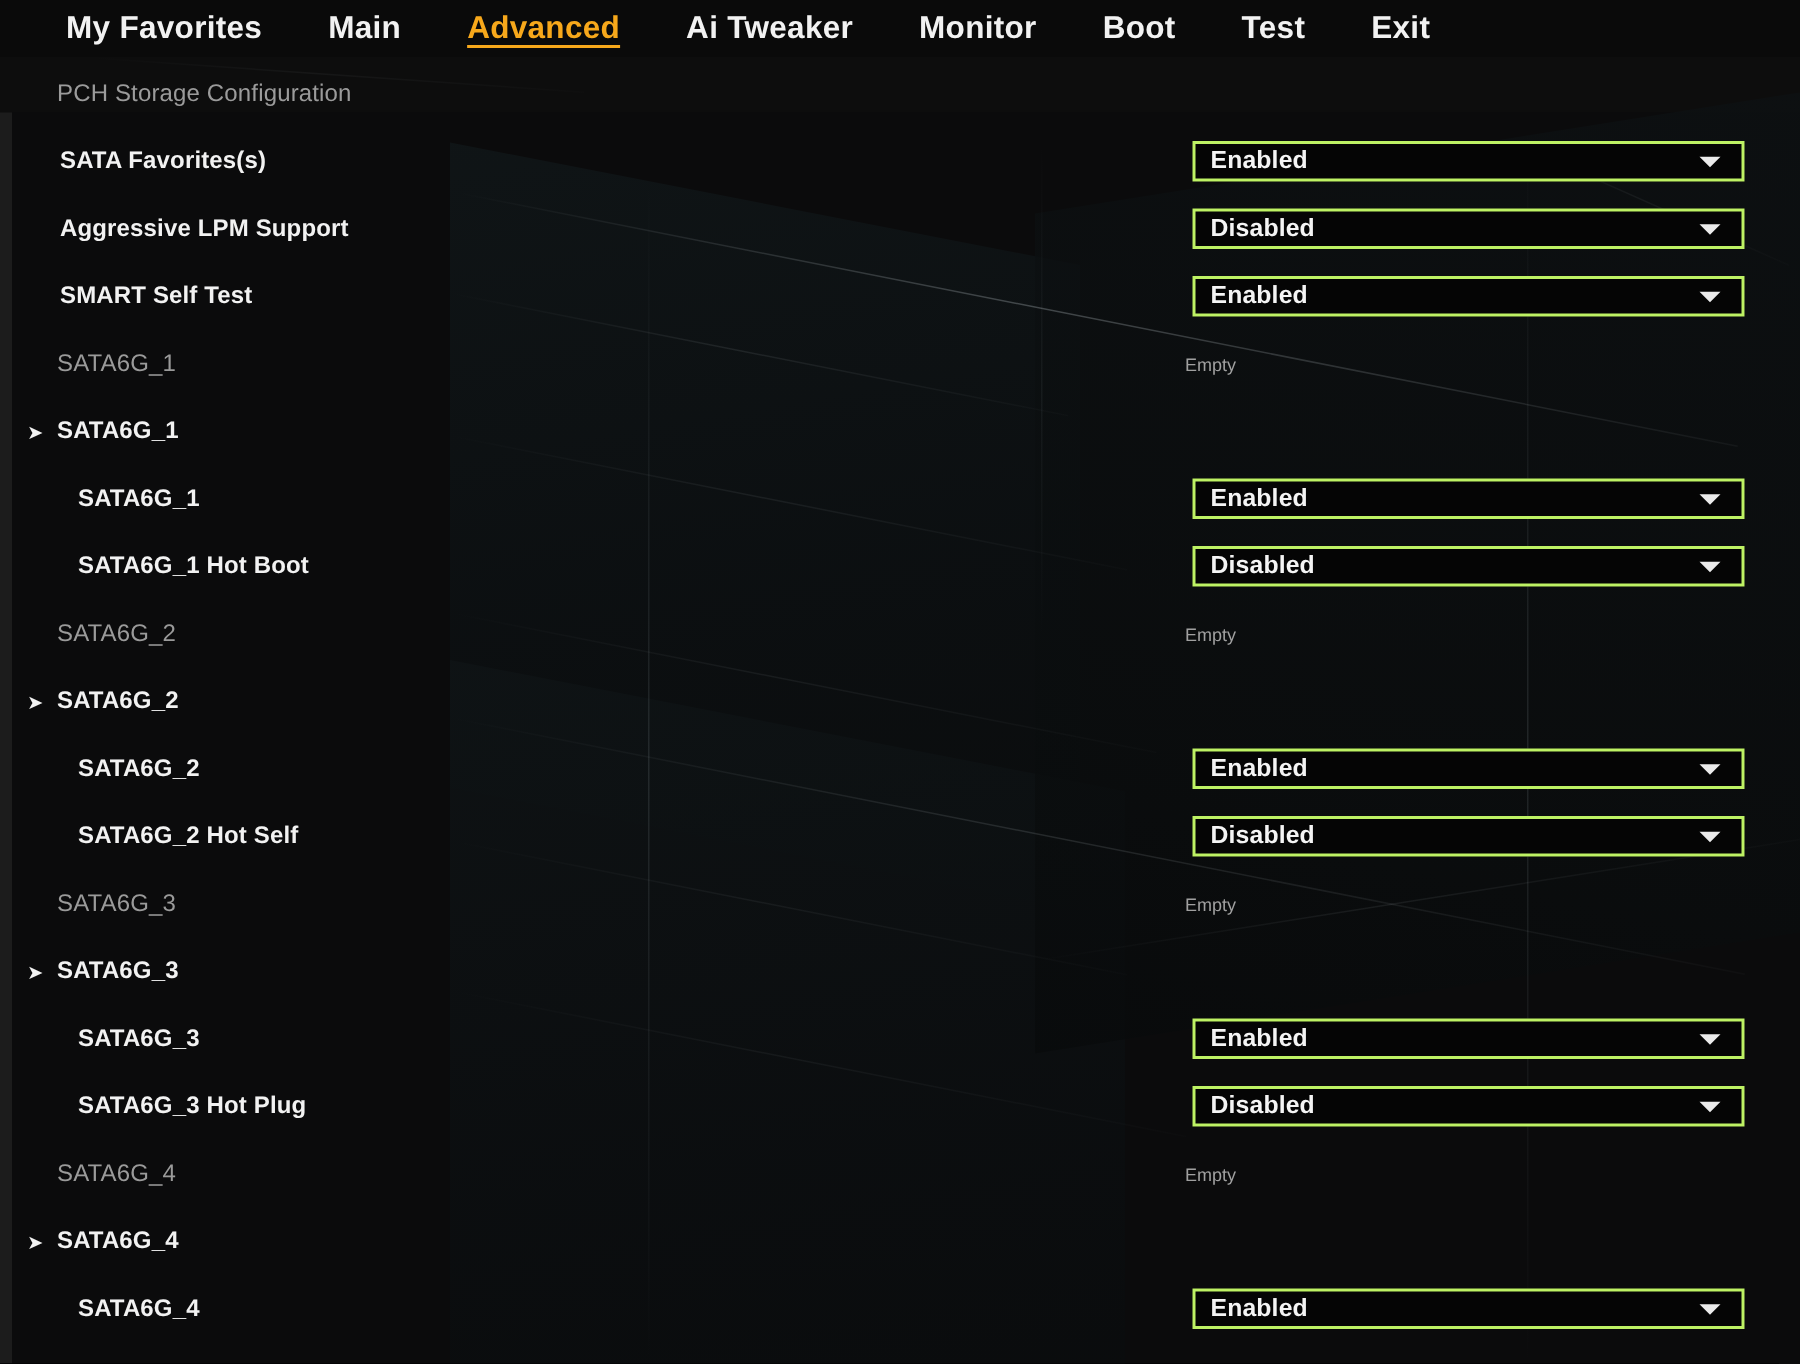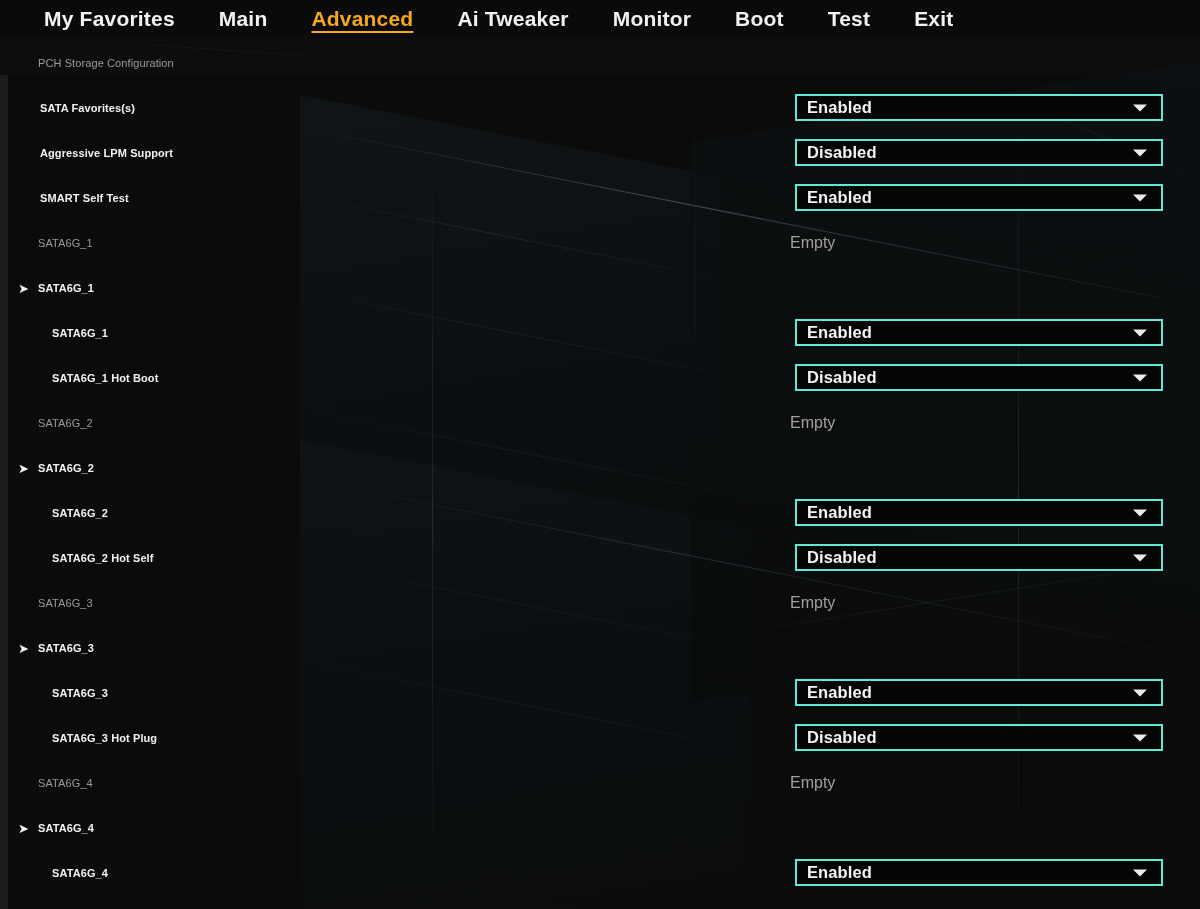--- a/index.html
+++ b/index.html
@@ -152,21 +152,21 @@
   .row {
     position: absolute;
     left: 0;
     width: 1200px;
     height: 45px;
     display: flex;
     align-items: center;
   }
   .row .label {
     position: absolute;
-    font-size: 11px;
+    font-size: 16px;
     font-weight: 600;
     color: #f2f2f2;
     white-space: nowrap;
     letter-spacing: .1px;
   }
   .row.section .label {
     color: #9b9b9b;
     font-weight: 500;
     left: 38px;
   }
@@ -185,34 +185,34 @@
     top: 50%;
     transform: translateY(-50%);
     color: #f2f2f2;
     font-size: 13px;
     line-height: 1;
   }
 
   .value-text {
     position: absolute;
     left: 790px;
-    font-size: 16px;
+    font-size: 12px;
     color: #a0a0a0;
     font-weight: 500;
     white-space: nowrap;
   }
 
   
   .dropdown {
     position: absolute;
     left: 795px;
     width: 368px;
     height: 27px;
     box-sizing: border-box;
-    border: 2px solid #5eead4;
+    border: 2px solid #bef264;
     background: #050505;
     display: flex;
     align-items: center;
     cursor: pointer;
   }
   .dropdown .dd-text {
     color: #f4f4f4;
     font-size: 16.5px;
     font-weight: 600;
     padding-left: 10px;

